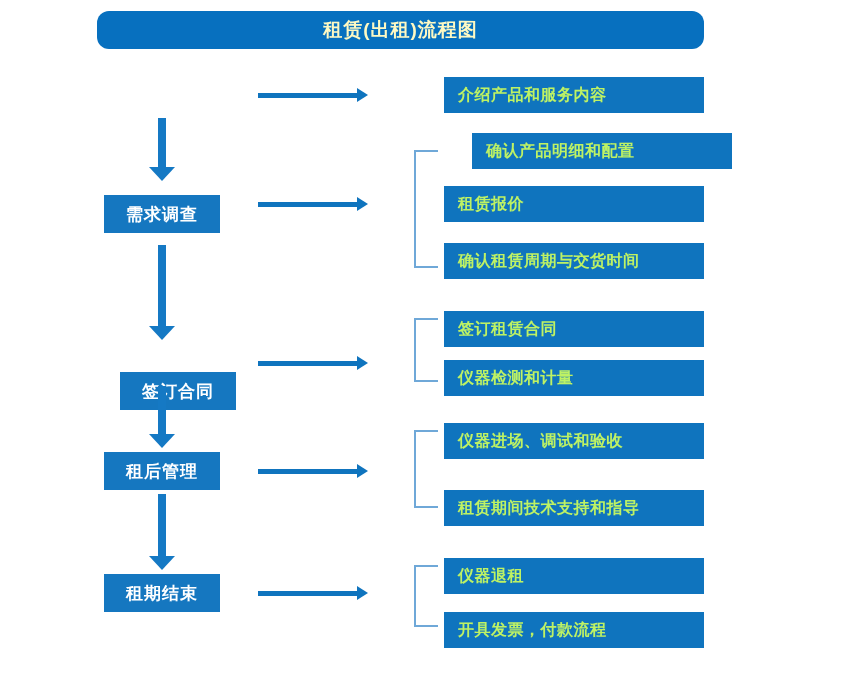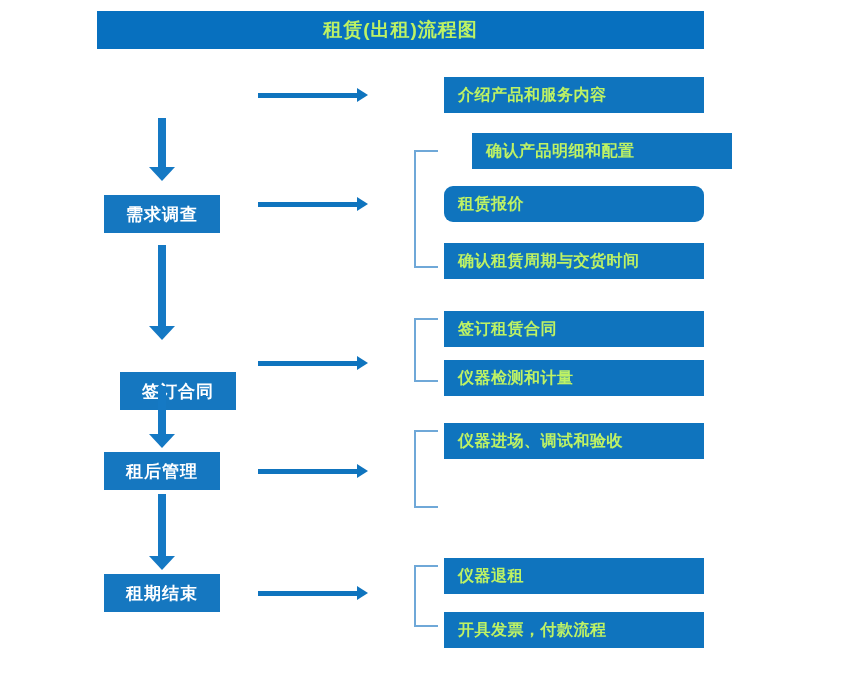--- a/index.html
+++ b/index.html
@@ -19,27 +19,28 @@
   }
 
   
   .title-bar {
     position: absolute;
     left: 97px;
     top: 11px;
     width: 607px;
     height: 38px;
     background: #0770bf;
-    color: #bef264;
+    color: #fef9c3;
     display: flex;
     align-items: center;
     justify-content: center;
     font-size: 19px;
     font-weight: bold;
     letter-spacing: 1px;
+    border-radius: 12px;
   }
 
   
   .stage-box {
     position: absolute;
     width: 116px;
     height: 38px;
     background: #1577c0;
     color: #ffffff;
     display: flex;
@@ -191,28 +192,29 @@
   <div class="bracket" style="top:318px; height:64px;"></div>
 
   <div class="bracket" style="top:430px; height:78px;"></div>
 
   <div class="bracket" style="top:565px; height:62px;"></div>
 
   <div class="detail-box" style="top:77px;">介绍产品和服务内容</div>
 
   <div class="detail-box" style="top:133px;margin-left:28px;">确认产品明细和配置</div>
 
-  <div class="detail-box" style="top:186px;border-radius:9px;">租赁报价</div>
+  <div class="detail-box" style="top:186px;">租赁报价</div>
 
   <div class="detail-box" style="top:243px;">确认租赁周期与交货时间</div>
 
   <div class="detail-box" style="top:311px;">签订租赁合同</div>
 
   <div class="detail-box" style="top:360px;">仪器检测和计量</div>
 
   <div class="detail-box" style="top:423px;">仪器进场、调试和验收</div>
 
+  <div class="detail-box" style="top:490px;">租赁期间技术支持和指导</div>
 
   <div class="detail-box" style="top:558px;">仪器退租</div>
 
   <div class="detail-box" style="top:612px;">开具发票，付款流程</div>
 
 </div>
 
 </body></html>

